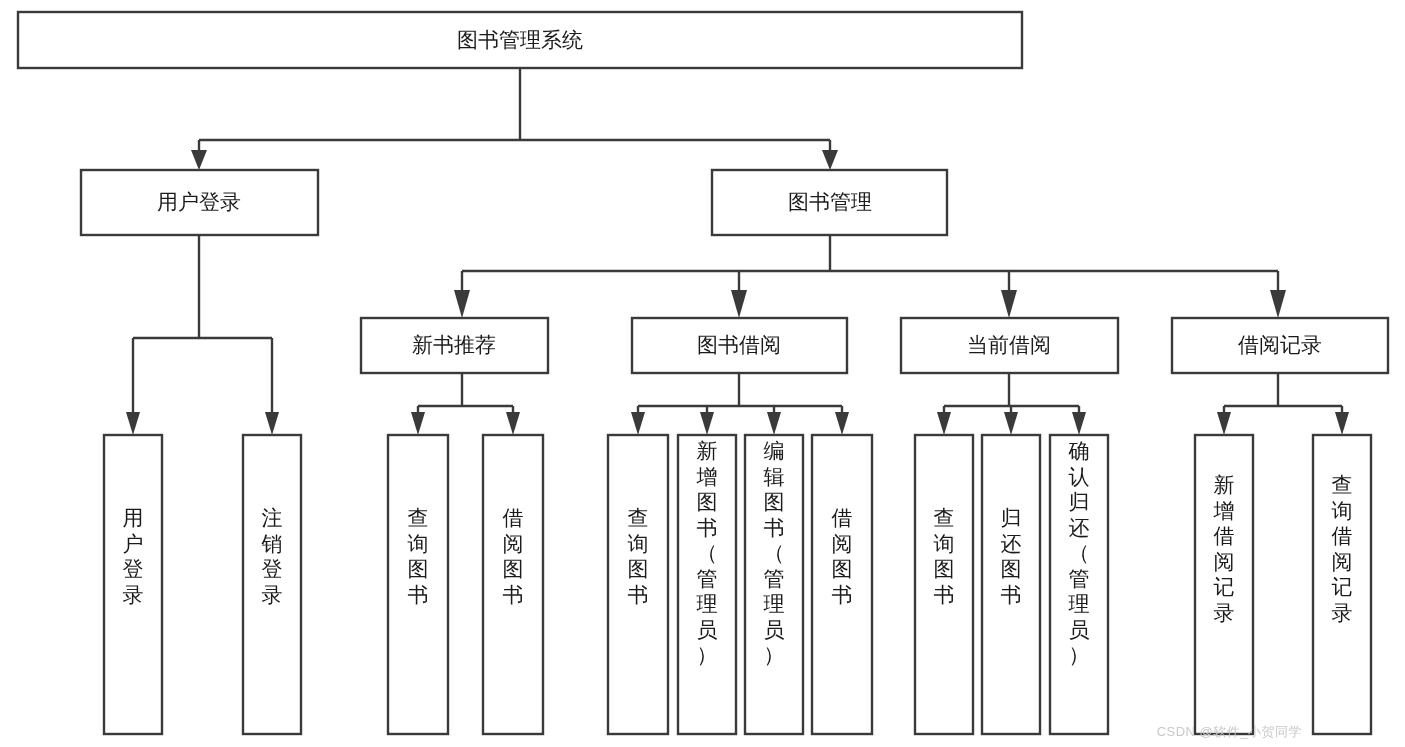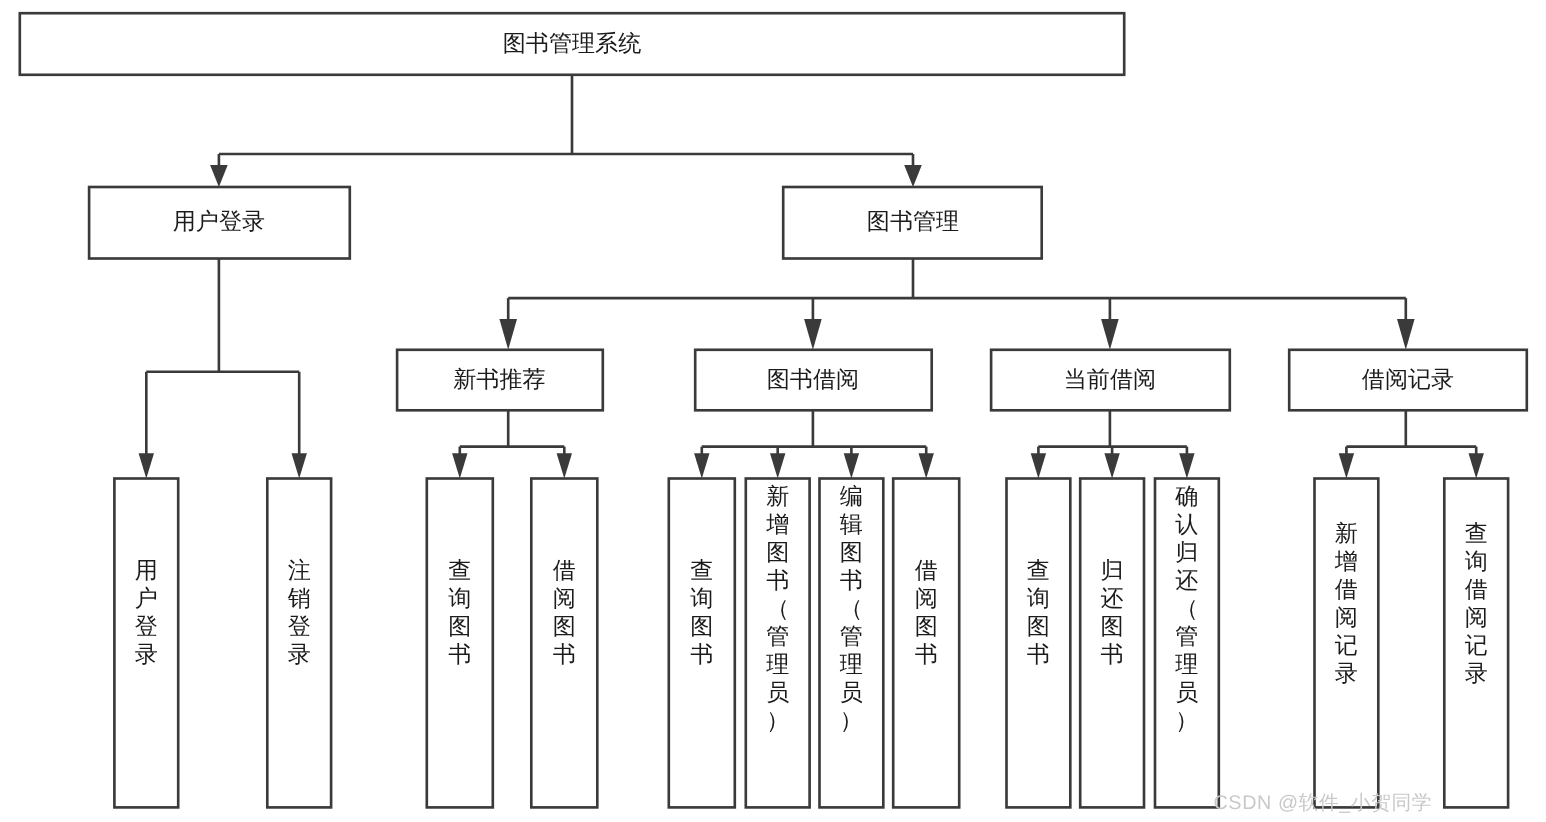--- a/index.html
+++ b/index.html
@@ -52,21 +52,21 @@
     font-family: "Liberation Sans", "DejaVu Sans", sans-serif;
     font-size: 21px;
     fill: #1b1b1b;
     text-anchor: middle;
   }
   .watermark-text {
     position: absolute;
     right: 12px;
     bottom: 6px;
     font-family: "Liberation Sans", "DejaVu Sans", sans-serif;
-    font-size: 18px;
+    font-size: 13px;
     color: #c9c9c9;
     letter-spacing: 0.5px;
     white-space: nowrap;
     pointer-events: none;
     text-align: right;
   }
 </style>
 </head>
 <body>
 

